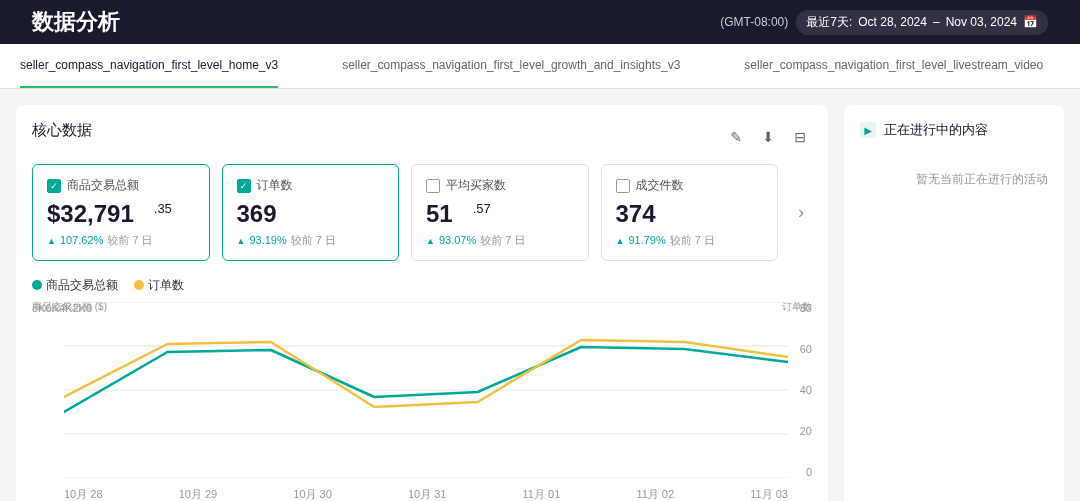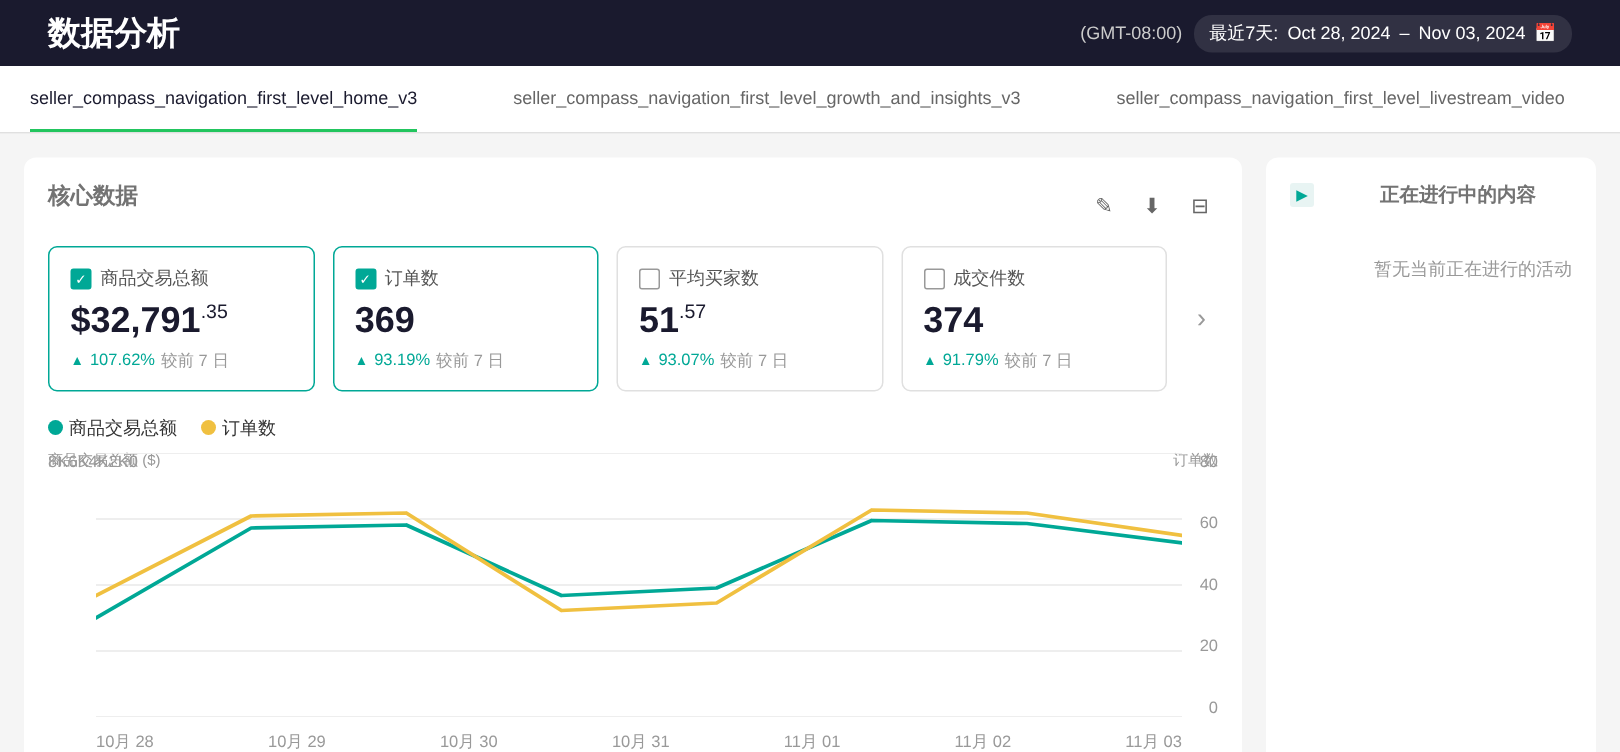--- a/index.html
+++ b/index.html
@@ -13,33 +13,33 @@
 
     .nav-tabs { background: #fff; border-bottom: 1px solid #e0e0e0; padding: 0 20px; display: flex; overflow: hidden; }
     .nav-tab { padding: 14px 0; margin-right: 32px; font-size: 12px; color: #666; cursor: pointer; white-space: nowrap; border-bottom: 2px solid transparent; }
     .nav-tab.active { color: #1a1a2e; border-bottom: 2px solid #22c55e; font-weight: 500; }
     .nav-tab-separator { width: 1px; background: #e0e0e0; margin: 10px 16px; }
 
     .main-content { display: flex; padding: 16px; gap: 16px; }
     .left-panel { flex: 1; background: #fff; border-radius: 8px; padding: 16px; min-width: 0; }
     .right-panel { width: 220px; background: #fff; border-radius: 8px; padding: 16px; }
 
-    .section-title { font-size: 15px; font-weight: 700; color: #737373; margin-bottom: 12px; }
+    .section-title { font-size: 15px; font-weight: 400; color: #0f172a; margin-bottom: 12px; }
     .section-tools { display: flex; gap: 8px; }
     .section-header { display: flex; justify-content: space-between; align-items: center; margin-bottom: 12px; }
 
     .metrics-row { display: flex; gap: 12px; margin-bottom: 16px; align-items: stretch; }
     .metric-card { flex: 1; border: 1px solid #e0e0e0; border-radius: 6px; padding: 12px 14px; min-width: 0; }
     .metric-card.checked { border-color: #00a896; }
     .metric-card-header { display: flex; align-items: center; gap: 6px; margin-bottom: 6px; }
     .checkbox { width: 14px; height: 14px; border: 1.5px solid #999; border-radius: 2px; display: inline-flex; align-items: center; justify-content: center; flex-shrink: 0; }
     .checkbox.checked-teal { background: #00a896; border-color: #00a896; color: #fff; font-size: 9px; }
     .metric-label { font-size: 12px; color: #555; }
     .metric-value { font-size: 24px; font-weight: 700; color: #1a1a2e; line-height: 1.2; }
-    .metric-value sup { font-size: 13px; font-weight: 400; }
+    .metric-value sup { font-size: 13px; font-weight: 400; margin-left: 20px; }
     .metric-change { display: flex; align-items: center; gap: 4px; font-size: 11px; margin-top: 4px; }
     .change-up { color: #00a896; }
     .change-neutral { color: #999; }
     .arrow-up::before { content: '▲'; font-size: 9px; }
     .nav-arrow { display: flex; align-items: center; padding: 0 8px; color: #999; font-size: 18px; cursor: pointer; }
 
     .legend { display: flex; gap: 16px; margin-bottom: 8px; font-size: 12px; align-items: center; }
     .legend-dot { width: 10px; height: 10px; border-radius: 50%; display: inline-block; margin-right: 4px; }
     .legend-item { display: flex; align-items: center; }
 
@@ -212,18 +212,18 @@
         <span>11月 01</span>
         <span>11月 02</span>
         <span>11月 03</span>
       </div>
     </div>
   </div>
 
   <div class="right-panel">
     <div class="right-panel-header">
       <div class="live-icon">▶</div>
-      <div class="section-title" style="margin-bottom:0; font-size:13px;margin-left:36px;">正在进行中的内容</div>
+      <div class="section-title" style="margin-bottom:0; font-size:13px;">正在进行中的内容</div>
     </div>
     <div class="no-activity">暂无当前正在进行的活动</div>
   </div>
 
 </div>
 
 </body></html>

